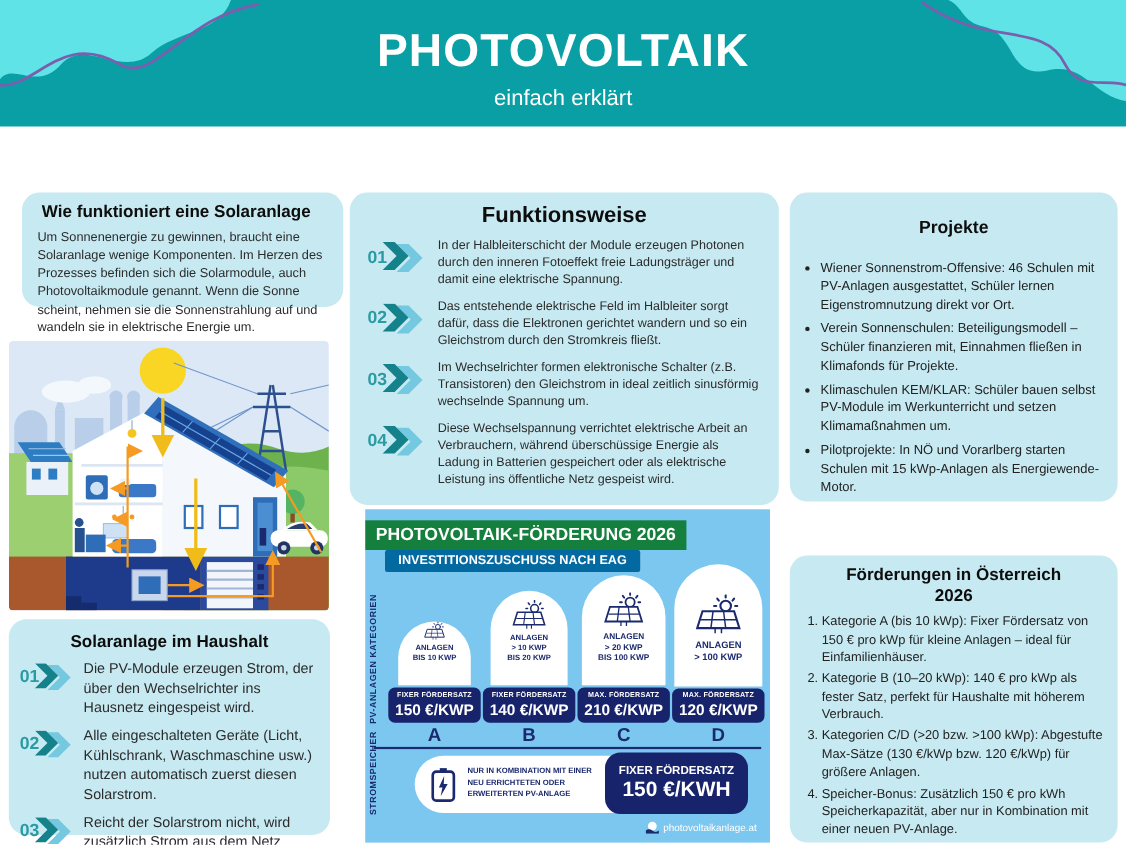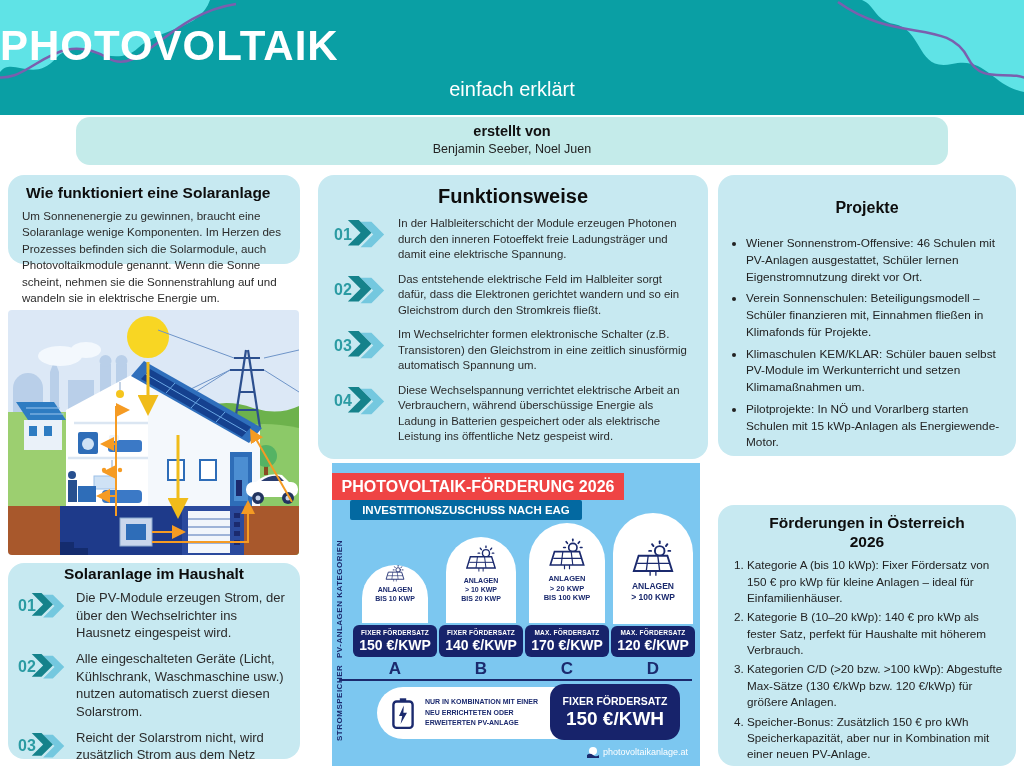--- a/index.html
+++ b/index.html
@@ -2,37 +2,37 @@
 <html><head>
 <meta charset="utf-8">
 <style>
   html,body{margin:0;padding:0;}
   body{width:1024px;height:768px;background:#ffffff;font-family:"Liberation Sans",sans-serif;overflow:hidden;position:relative;}
   .poster{position:absolute;inset:0;width:1024px;height:768px;}
 
   
   .header{position:absolute;left:0;top:0;width:1024px;height:115px;background:#0a9fa4;overflow:hidden;}
   .header-deco{position:absolute;left:0;top:0;width:1024px;height:115px;}
-  .header-title{position:absolute;left:0;top:22px;width:100%;text-align:left;color:#ffffff;font-size:42px;font-weight:700;letter-spacing:1px;}
+  .header-title{position:absolute;left:0;top:22px;width:100%;text-align:center;color:#ffffff;font-size:42px;font-weight:700;letter-spacing:1px;}
   .header-subtitle{position:absolute;left:0;top:78px;width:100%;text-align:center;color:#ffffff;font-size:20px;}
   .credits{position:absolute;left:76px;top:117px;width:872px;height:48px;background:#c4ebea;border-radius:14px;text-align:center;}
   .credits-label{font-size:14.5px;font-weight:700;color:#111;margin-top:6px;}
   .credits-names{font-size:12.5px;color:#222;margin-top:3px;}
 
   
   .panel{position:absolute;background:#c7e9f1;border-radius:16px;box-sizing:border-box;}
   .panel h2{margin:0;text-align:center;color:#0d0d0d;font-weight:700;}
   .prewrap{white-space:pre-line;}
 
   
-  .panel-how{left:8px;top:175px;width:292px;height:89px;padding:9px 14px;}
+  .panel-how{left:20px;top:175px;width:292px;height:104px;padding:9px 14px;}
   .panel-how h2{font-size:15.5px;text-align:left;padding-left:4px;}
   .panel-how p{margin:6px 0 0 0;font-size:11.6px;line-height:1.42;color:#2b2b2b;}
   .illustration{position:absolute;left:8px;top:310px;width:291px;height:245px;border-radius:4px;overflow:hidden;}
-  .panel-household{left:8px;top:563px;width:292px;height:196px;padding:2px 10px;}
+  .panel-household{left:8px;top:563px;width:292px;height:196px;padding:12px 10px;}
   .panel-household h2{font-size:15.5px;}
 
   
   .panel-funk{left:318px;top:175px;width:390px;height:284px;padding:10px 16px;}
   .panel-funk h2{font-size:20px;}
 
   
   .panel-projekte{left:718px;top:175px;width:298px;height:281px;padding:24px 12px;}
   .panel-projekte h2{font-size:16px;}
   .panel-projekte ul{margin:18px 0 0 0;padding-left:16px;}
@@ -48,21 +48,21 @@
   .badge{display:flex;align-items:center;flex:0 0 64px;margin-top:4px;}
   .step-num{color:#2b9ba3;font-weight:700;font-size:16px;margin-right:-6px;position:relative;z-index:2;}
   .badge svg{display:block;}
   .step-text{margin:0;font-size:11.4px;line-height:1.36;color:#2b2b2b;flex:1;}
   .panel-household .steps{gap:8px;margin-top:6px;}
   .panel-household .badge{flex:0 0 58px;}
   .panel-household .step-text{font-size:13px;}
 
   
   .infographic{position:absolute;left:332px;top:463px;width:368px;height:303px;background:#7cc7f0;overflow:hidden;}
-  .ig-title{position:absolute;left:0;top:10px;width:292px;height:27px;background:#ef4444;color:#fff;font-weight:700;font-size:16px;line-height:27px;text-align:center;}
+  .ig-title{position:absolute;left:0;top:10px;width:292px;height:27px;background:#15803d;color:#fff;font-weight:700;font-size:16px;line-height:27px;text-align:center;}
   .ig-subtitle{position:absolute;left:18px;top:37px;width:232px;height:20px;background:#0369a1;color:#fff;font-weight:700;font-size:11.5px;line-height:20px;text-align:center;border-radius:2px;}
   .vlabel{position:absolute;writing-mode:vertical-rl;transform:rotate(180deg);font-size:8px;font-weight:700;color:#1b2a6e;letter-spacing:.5px;text-align:center;}
   .vlabel-kat{left:3px;top:62px;height:148px;}
   .vlabel-speicher{left:3px;top:220px;height:58px;}
   .cat{position:absolute;top:50px;height:164px;width:86px;display:flex;flex-direction:column;align-items:center;justify-content:flex-end;}
   .cat-a{left:20px;} .cat-b{left:106px;} .cat-c{left:192px;} .cat-d{left:278px;}
   .bubble{background:#ffffff;border-radius:44px 44px 0 0;display:flex;flex-direction:column;align-items:center;justify-content:flex-end;padding-bottom:20px;box-sizing:border-box;}
   .cat-a .bubble{width:66px;height:58px;} .cat-b .bubble{width:70px;height:86px;}
   .cat-c .bubble{width:76px;height:100px;} .cat-d .bubble{width:80px;height:112px;}
   .bubble .cat-label{font-size:7px;font-weight:700;color:#1b2a6e;text-align:center;line-height:1.3;margin-top:2px;}
@@ -124,24 +124,20 @@
     <svg class="header-deco" viewBox="0 0 1024 115" preserveAspectRatio="none">
       <path d="M0,0 L210,0 C200,30 160,28 138,48 C112,72 78,34 56,58 C34,84 12,56 0,72 Z" fill="#5fe3e6"></path>
       <path d="M-8,76 C30,88 52,26 108,58 C140,78 168,14 236,4" stroke="#7b5fae" stroke-width="2.5" fill="none"></path>
       <path d="M862,0 L1024,0 L1024,92 C992,86 986,56 952,64 C916,72 924,30 894,24 C874,20 876,6 862,0 Z" fill="#5fe3e6"></path>
       <path d="M838,2 C896,44 948,18 968,58 C982,86 1008,68 1030,80" stroke="#7b5fae" stroke-width="2.5" fill="none"></path>
     </svg>
     <div class="header-title">PHOTOVOLTAIK</div>
     <div class="header-subtitle">einfach erklärt</div>
   </div>
 
-  <div class="credits">
-    <div class="credits-label">erstellt von</div>
-    <div class="credits-names">Benjamin Seeber, Noel Juen</div>
-  </div>
 
   <section class="panel panel-how">
     <h2>Wie funktioniert eine Solaranlage</h2>
     <p>Um Sonnenenergie zu gewinnen, braucht eine Solaranlage wenige Komponenten. Im Herzen des Prozesses befinden sich die Solarmodule, auch Photovoltaikmodule genannt. Wenn die Sonne scheint, nehmen sie die Sonnenstrahlung auf und wandeln sie in elektrische Energie um.</p>
   </section>
 
   <div class="illustration">
     <svg viewBox="0 0 291 245" width="291" height="245">
       <defs>
         <marker id="aO" markerWidth="7" markerHeight="7" refX="5" refY="3.5" orient="auto">
@@ -338,21 +334,21 @@
           </div>
         <p class="step-text">Das entstehende elektrische Feld im Halbleiter sorgt dafür, dass die Elektronen gerichtet wandern und so ein Gleichstrom durch den Stromkreis fließt.</p>
       </div>
       <div class="step">
         <div class="badge">
             <span class="step-num">03</span>
             <svg width="40" height="29">
               <use href="#sym-chevrons"></use>
             </svg>
           </div>
-        <p class="step-text">Im Wechselrichter formen elektronische Schalter (z.B. Transistoren) den Gleichstrom in eine zeitlich sinusförmig automatisch Spannung um.</p>
+        <p class="step-text">Im Wechselrichter formen elektronische Schalter (z.B. Transistoren) den Gleichstrom in ideal zeitlich sinusförmig wechselnde Spannung um.</p>
       </div>
       <div class="step">
         <div class="badge">
             <span class="step-num">04</span>
             <svg width="40" height="29">
               <use href="#sym-chevrons"></use>
             </svg>
           </div>
         <p class="step-text">Diese Wechselspannung verrichtet elektrische Arbeit an Verbrauchern, während überschüssige Energie als Ladung in Batterien gespeichert oder als elektrische Leistung ins öffentliche Netz gespeist wird.</p>
       </div>
@@ -399,21 +395,21 @@
       <div class="bubble">
         <svg class="cat-icon" viewBox="0 0 48 40">
             <use href="#sym-panel"></use>
           </svg>
         <div class="cat-label prewrap">ANLAGEN
 &gt; 20 KWP
 BIS 100 KWP</div>
       </div>
       <div class="rate-pill">
         <span class="rate-type">MAX. FÖRDERSATZ</span>
-        <span class="rate-val">170 €/KWP</span>
+        <span class="rate-val">210 €/KWP</span>
       </div>
       <div class="cat-letter">C</div>
     </div>
 
     <div class="cat cat-d">
       <div class="bubble">
         <svg class="cat-icon" viewBox="0 0 48 40">
             <use href="#sym-panel"></use>
           </svg>
         <div class="cat-label prewrap">ANLAGEN

